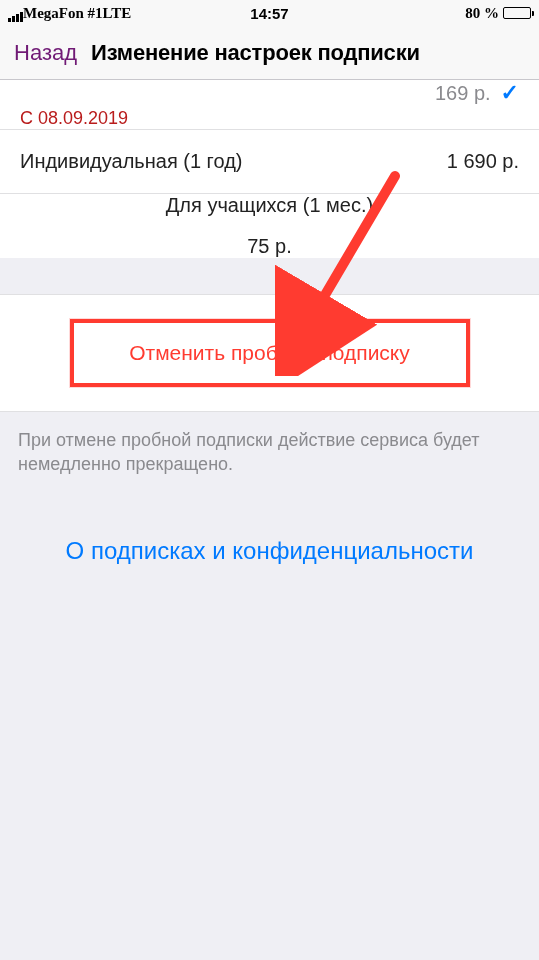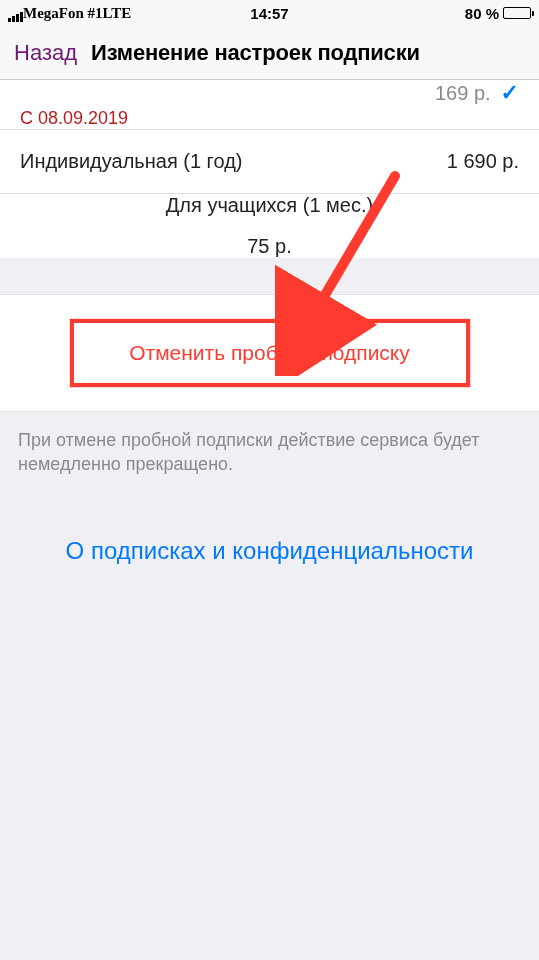--- a/index.html
+++ b/index.html
@@ -17,21 +17,21 @@
       align-items: center;
       justify-content: space-between;
       padding: 0 8px;
       font-size: 15px;
       font-weight: 600;
       color: #000;
       background: #f8f8f8;
     }
     .status-left { display: flex; align-items: flex-end; gap: 0; font-family: Liberation Serif, serif; }
     .status-center { position: absolute; left: 0; right: 0; text-align: center; pointer-events: none; }
-    .status-right { display: flex; align-items: center; gap: 4px; }
+    .status-right { display: flex; align-items: center; gap: 4px; font-family: Liberation Serif, serif; }
     .signal-bars { display: inline-flex; align-items: flex-end; gap: 1px; height: 12px; }
     .signal-bars span { width: 3px; background: #000; display: inline-block; }
     .signal-bars span:nth-child(1){height:4px}
     .signal-bars span:nth-child(2){height:6px}
     .signal-bars span:nth-child(3){height:8px}
     .signal-bars span:nth-child(4){height:10px}
     .battery {
       width: 28px; height: 12px; border: 1.5px solid #000; border-radius: 2px; position: relative;
     }
     .battery::after { content:""; position:absolute; right:-4px; top:3px; width:2px; height:5px; background:#000; border-radius:0 1px 1px 0; }

